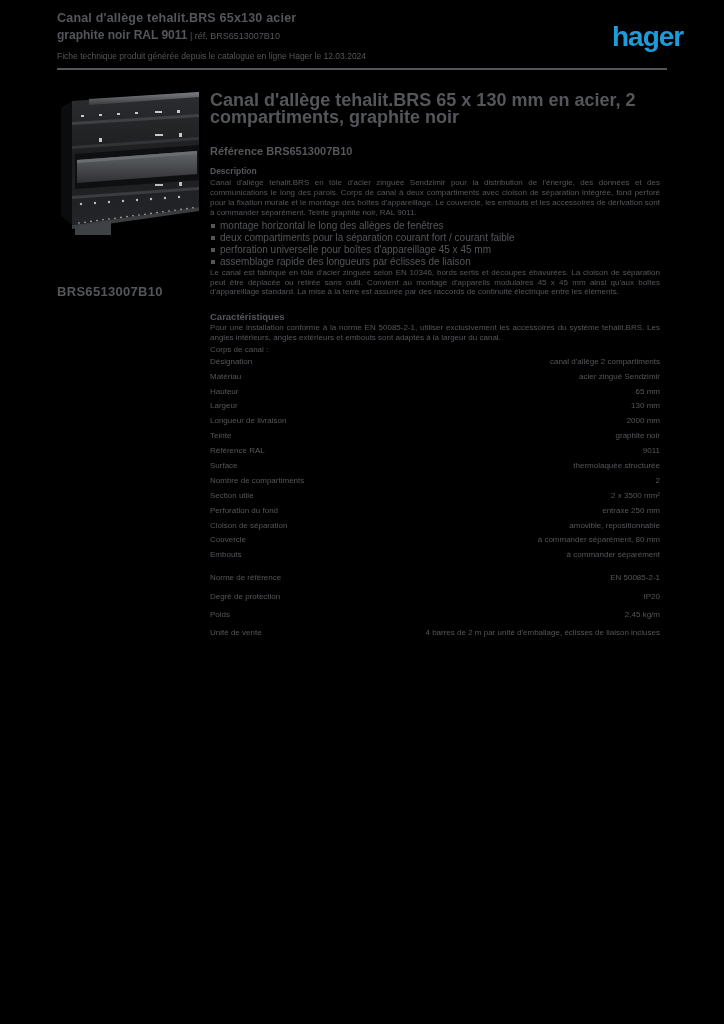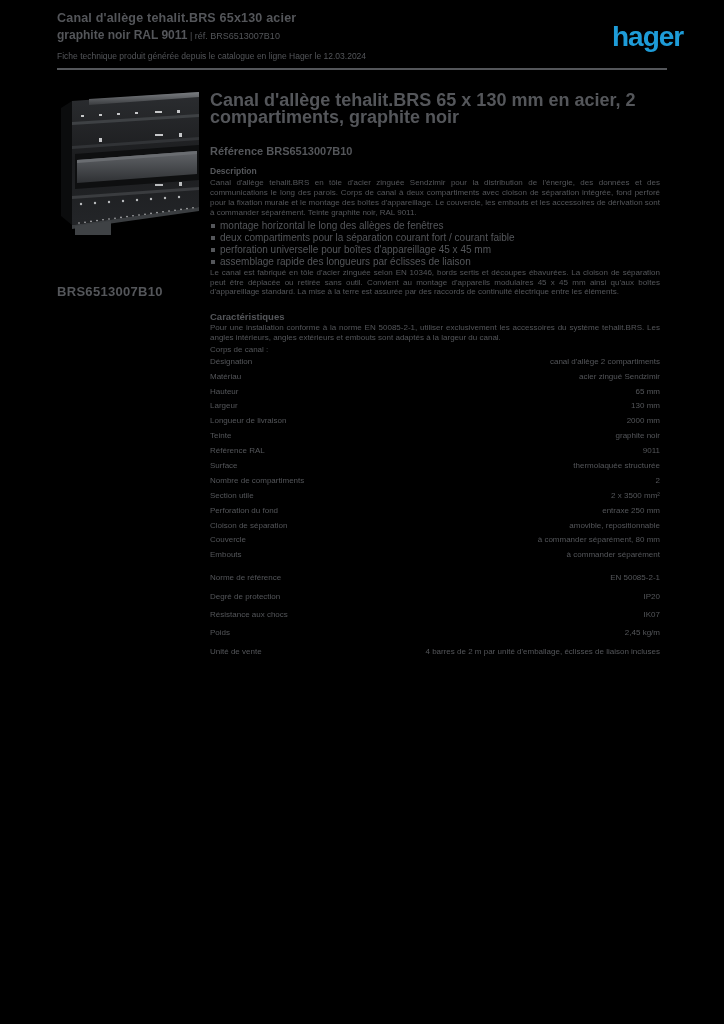--- a/index.html
+++ b/index.html
@@ -263,24 +263,20 @@
         <div class="spec-row">
           <span class="spec-label">Norme de référence</span>
           <span class="spec-value">EN 50085-2-1</span>
         </div>
 
         <div class="spec-row">
           <span class="spec-label">Degré de protection</span>
           <span class="spec-value">IP20</span>
         </div>
 
-        <div class="spec-row">
-          <span class="spec-label">Résistance aux chocs</span>
-          <span class="spec-value">IK07</span>
-        </div>
 
 
 
         <div class="spec-row">
           <span class="spec-label">Poids</span>
           <span class="spec-value">2,45 kg/m</span>
         </div>
 
 
         <div class="spec-row">

